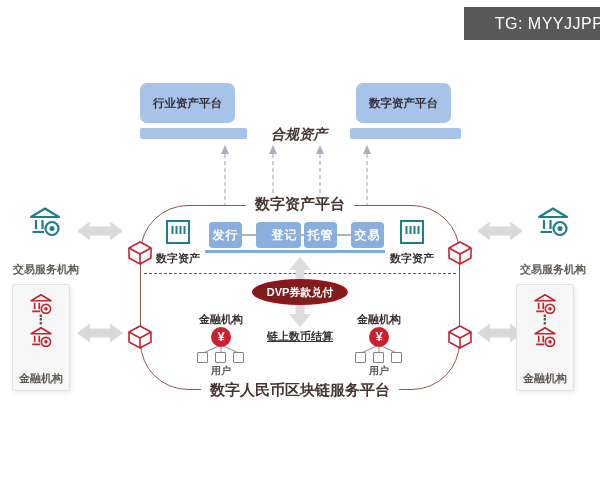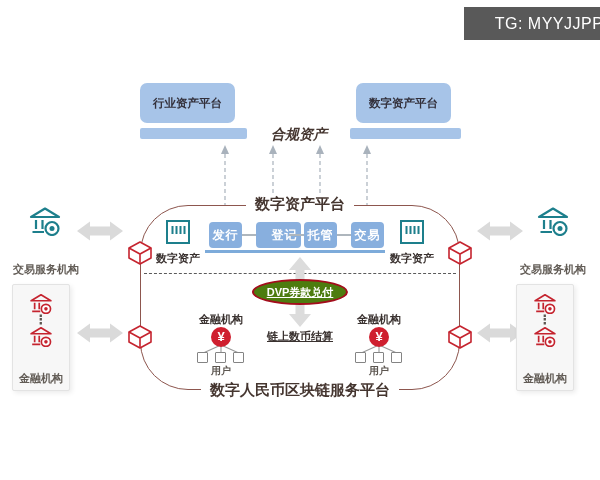--- a/index.html
+++ b/index.html
@@ -37,23 +37,23 @@
   #divider{left:144px;top:273px;width:312px;border-top:1.6px dashed #5a5a5a;z-index:1;}
 
   .filabel{top:312px;width:80px;font-size:11px;font-weight:bold;z-index:2;}
   .coin{top:327px;width:20px;height:20px;border-radius:50%;background:#cf1f2f;
         color:#fff;font-size:13px;font-weight:bold;z-index:3;line-height:20px;}
   #settle-label{left:258px;top:329px;width:84px;font-size:11px;font-weight:bold;z-index:2;text-decoration:underline;}
   .usq{top:352px;width:11px;height:11px;border:1.6px solid #848484;background:#fff;
        box-sizing:border-box;border-radius:1px;z-index:2;}
   .ulabel{top:364px;width:40px;font-size:10px;color:#5c5650;font-weight:bold;z-index:2;}
 
-  #dvp{left:252px;top:279px;width:96px;height:26px;border-radius:50%;background:#4d7c0f;
+  #dvp{left:252px;top:279px;width:96px;height:26px;border-radius:50%;background:#7f1d1d;
        border:2px solid #a30d1c;color:#fff;font-size:11px;font-weight:bold;z-index:3;
-       box-sizing:border-box;text-decoration:underline;}
+       box-sizing:border-box;}
 
   
   .sidelabel{font-size:11px;font-weight:bold;color:#625c56;margin-top:24px;}
   .card{background:#f7f7f7;border:1px solid #e3e3e3;box-shadow:2px 2px 5px rgba(0,0,0,.08);
         border-radius:2px;display:flex;flex-direction:column;align-items:center;
         justify-content:space-between;padding:8px 0 4px;box-sizing:border-box;}
   .vdots{color:#5c5650;font-size:13px;font-weight:bold;line-height:.9;letter-spacing:0;}
   .teal{color:#1d7f8c;} .redb{color:#c5242f;}
   svg{display:block;}
 </style>

